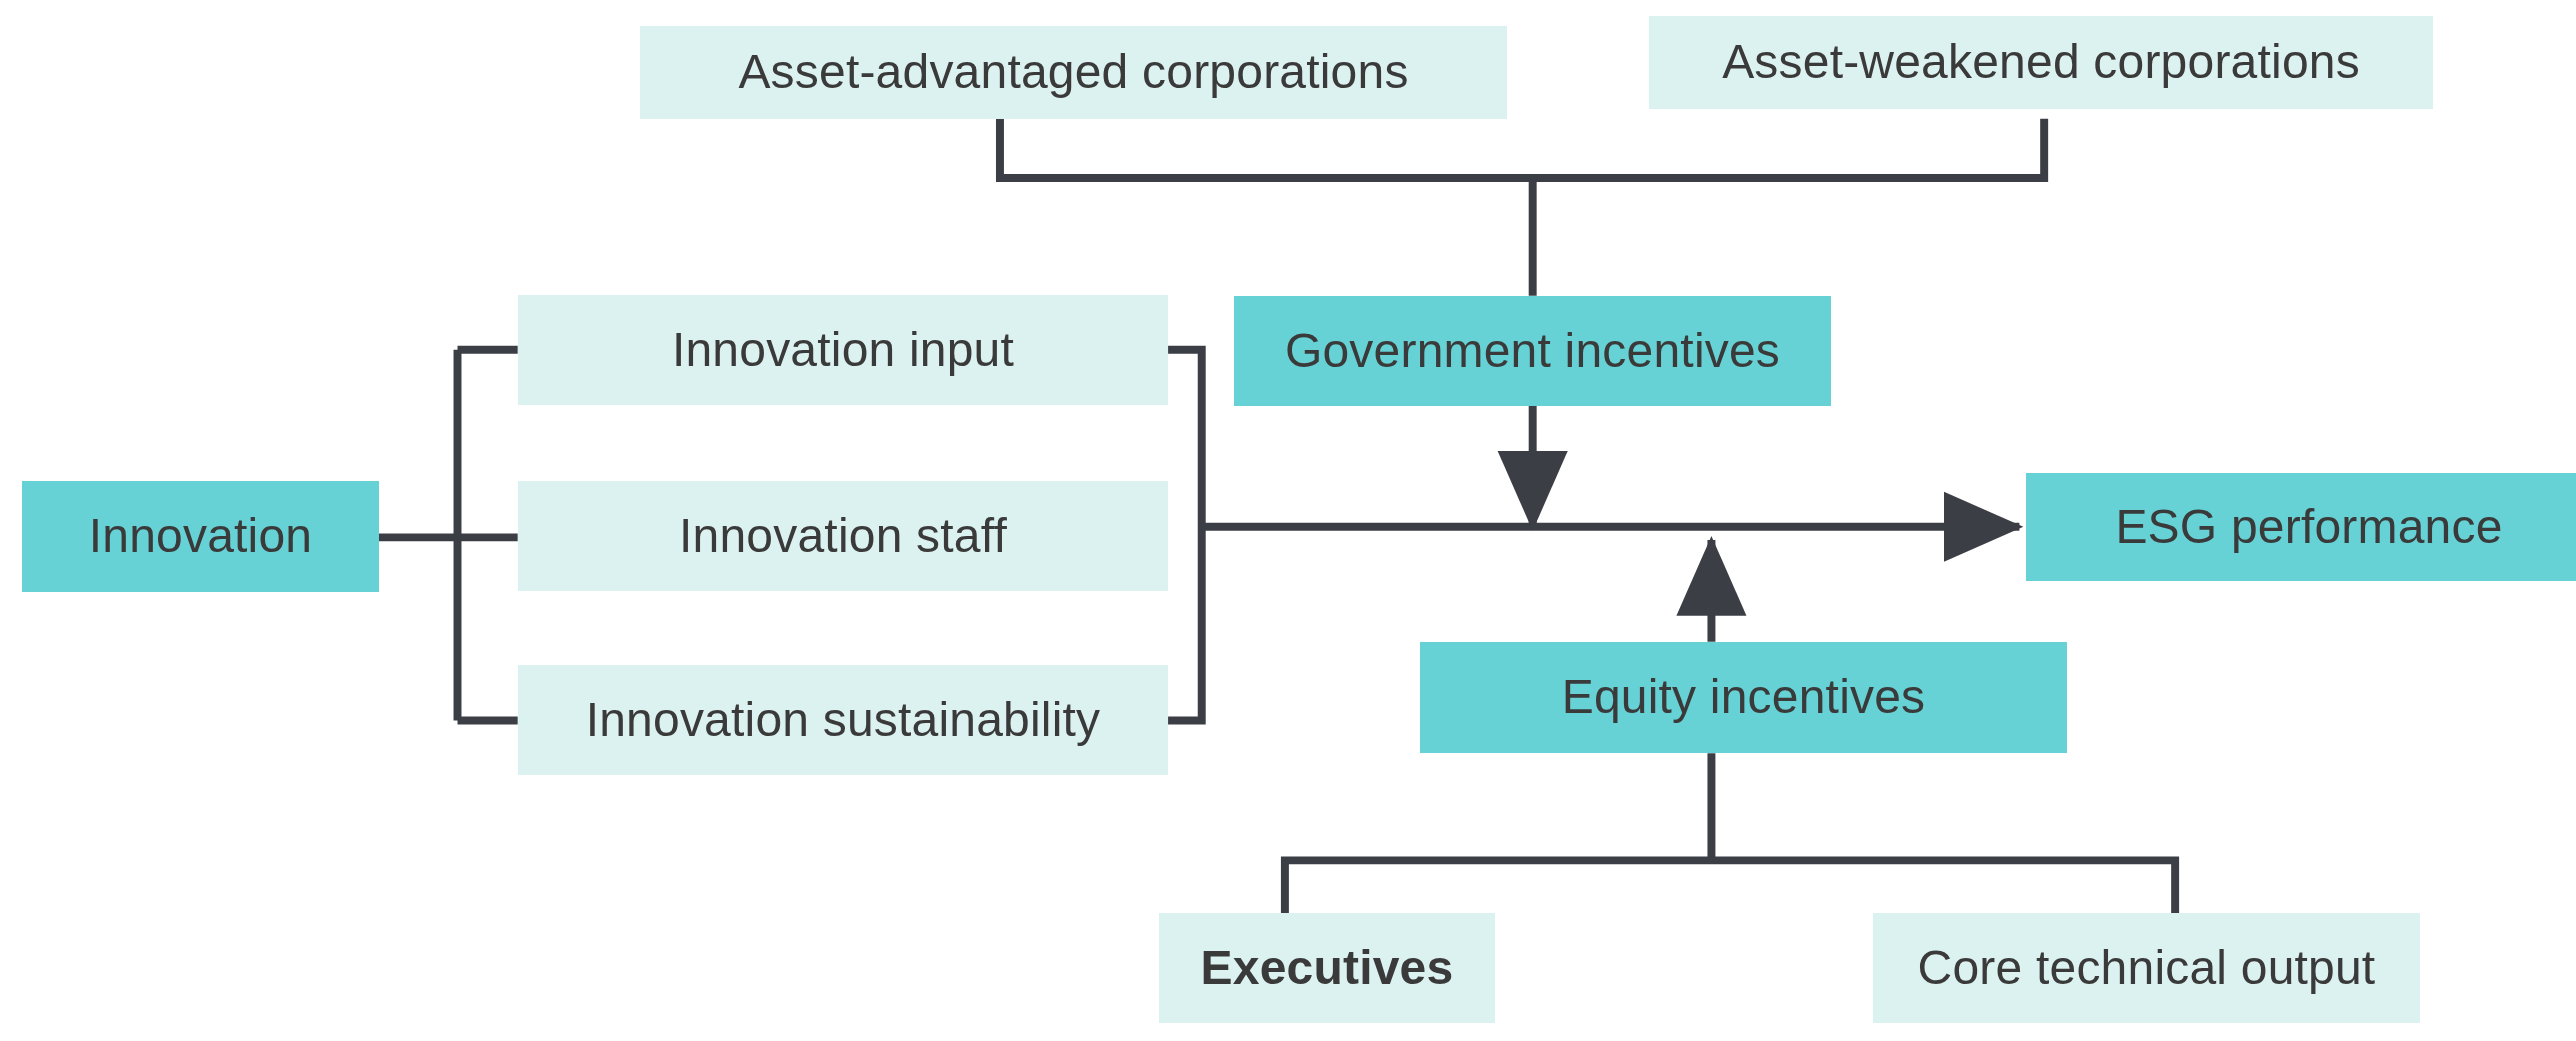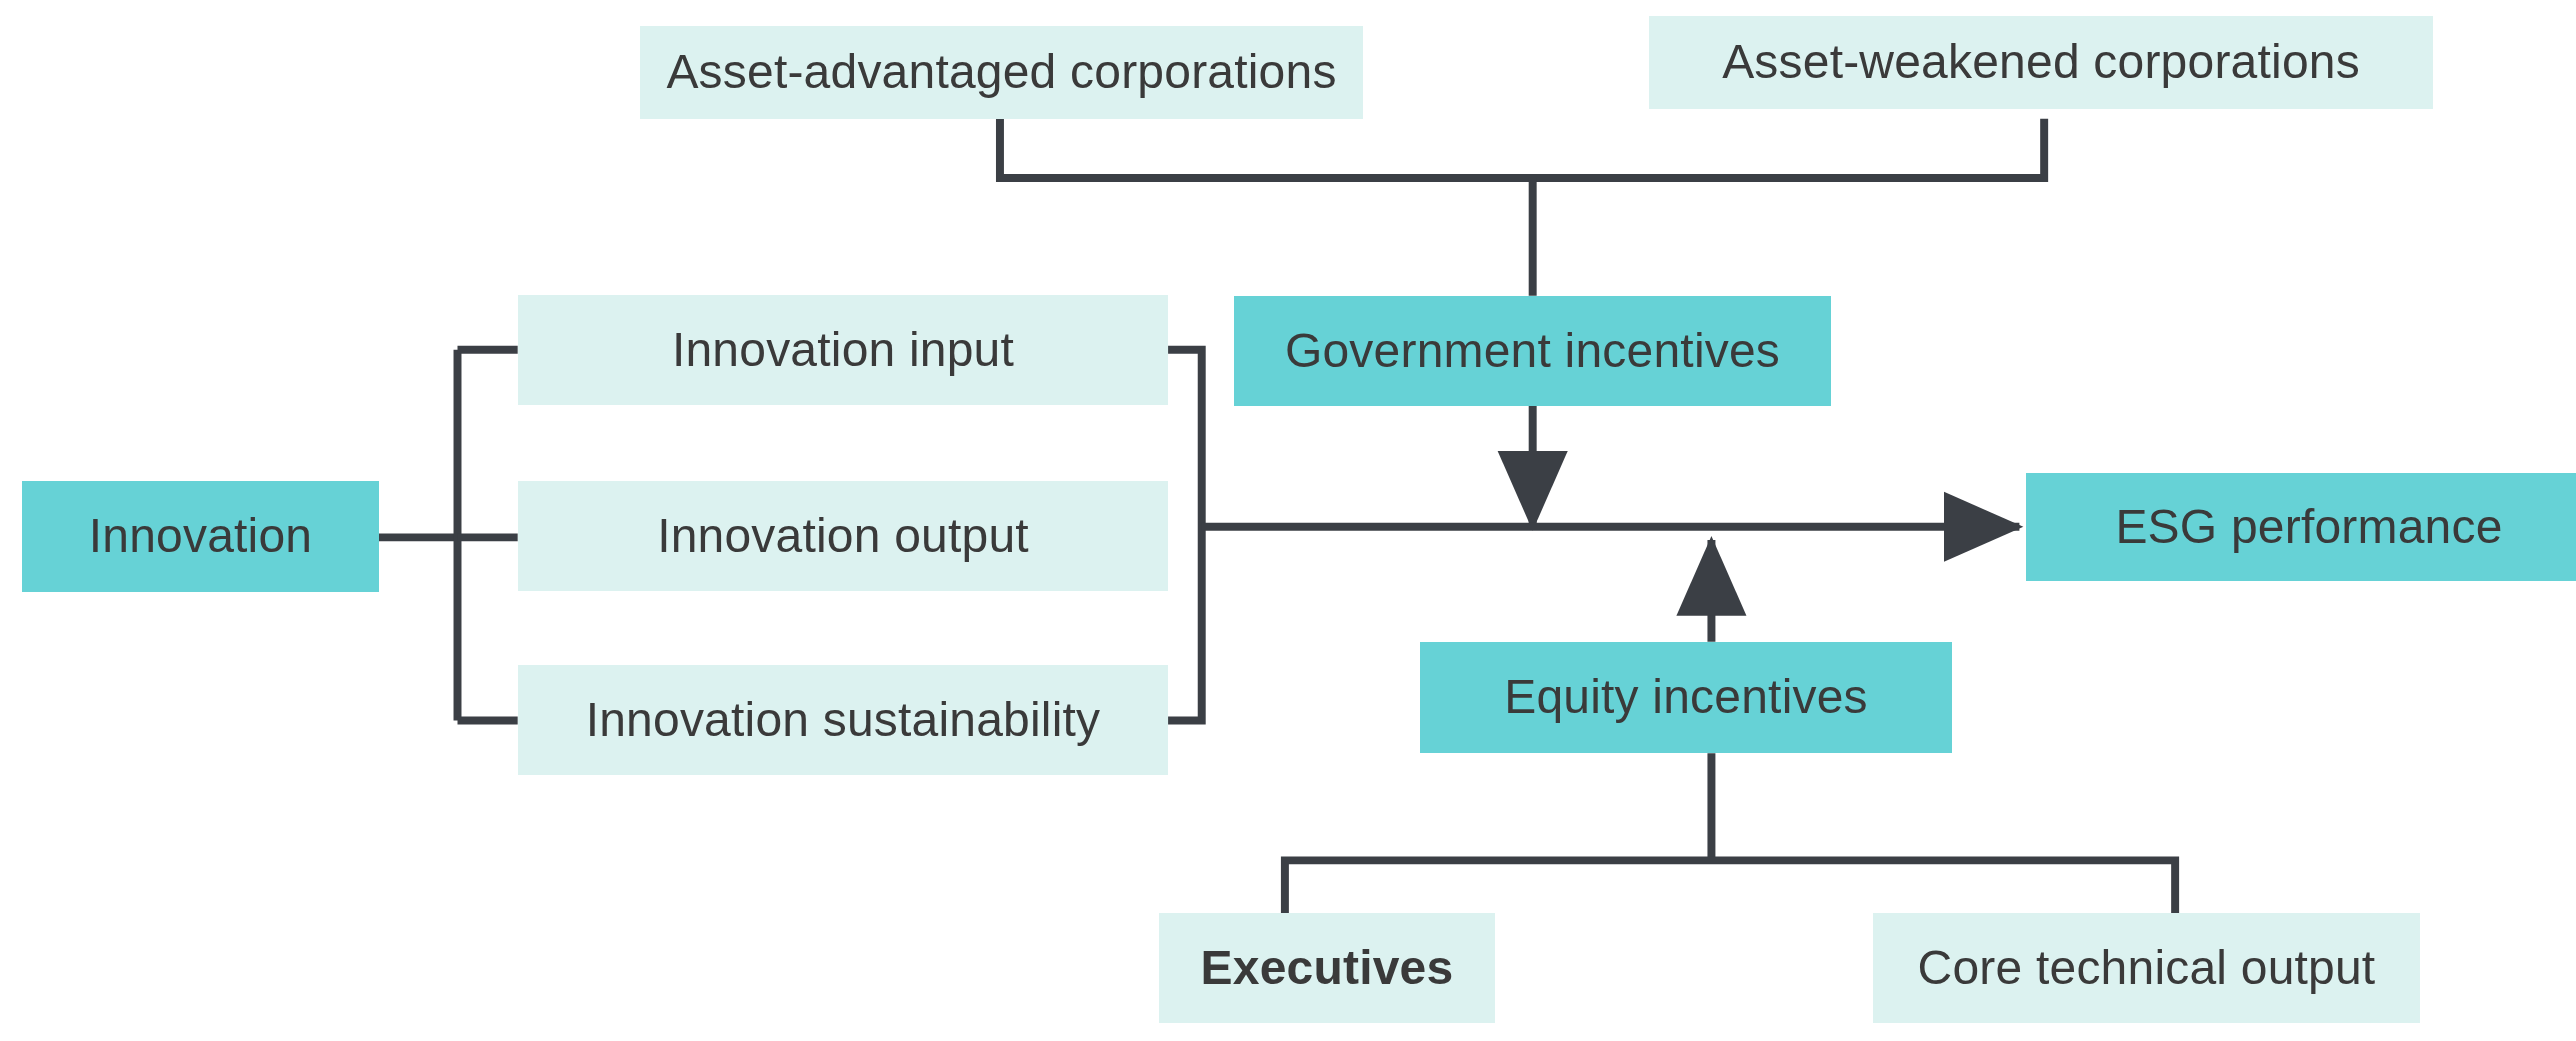--- a/index.html
+++ b/index.html
@@ -35,29 +35,29 @@
     font-weight: 400;
     letter-spacing: 0.2px;
     line-height: 1.1;
     white-space: nowrap;
     z-index: 2;
   }
   .node.light  { background: #dcf2f0; }
   .node.accent { background: #66d2d6; }
 
   
-  #node-asset-advantaged   { left: 640px;  top: 26px;   width: 723px;  height: 93px; }
+  #node-asset-advantaged   { left: 640px;  top: 26px;   width: 867px;  height: 93px; }
   #node-asset-weakened     { left: 1649px; top: 16px;   width: 784px;  height: 93px; }
   #node-government-subsidies { left: 1234px; top: 296px; width: 597px; height: 110px; }
   #node-innovation         { left: 22px;   top: 481px;  width: 357px;  height: 111px; }
   #node-innovation-input   { left: 518px;  top: 295px;  width: 650px;  height: 110px; }
   #node-innovation-output  { left: 518px;  top: 481px;  width: 650px;  height: 110px; }
   #node-innovation-sustainability { left: 518px; top: 665px; width: 650px; height: 110px; text-align: center; }
   #node-esg-performance    { left: 2026px; top: 473px;  width: 566px;  height: 108px; }
-  #node-equity-incentives  { left: 1420px; top: 642px;  width: 532px;  height: 111px; }
+  #node-equity-incentives  { left: 1420px; top: 642px;  width: 647px;  height: 111px; }
   #node-executives         { left: 1159px; top: 913px; width: 336px;  height: 110px; font-weight: bold; }
   #node-core-technical-staff { left: 1873px; top: 913px; width: 547px; height: 110px; }
 </style>
 </head>
 <body>
 
 <div id="diagram-root">
 
   <svg id="edge-layer" viewBox="0 0 2911 1177" width="2576" height="1042" xmlns="http://www.w3.org/2000/svg">
     <defs>
@@ -107,21 +107,21 @@
 
   <div class="node light" id="node-innovation-input">
     <span>Innovation input</span>
   </div>
 
   <div class="node accent" id="node-innovation">
     <span>Innovation</span>
   </div>
 
   <div class="node light" id="node-innovation-output">
-    <span>Innovation output</span>
+    <span>Innovation staff</span>
   </div>
 
   <div class="node light" id="node-innovation-sustainability">
     <span>Innovation sustainability</span>
   </div>
 
   <div class="node accent" id="node-esg-performance">
     <span>ESG performance</span>
   </div>
 

